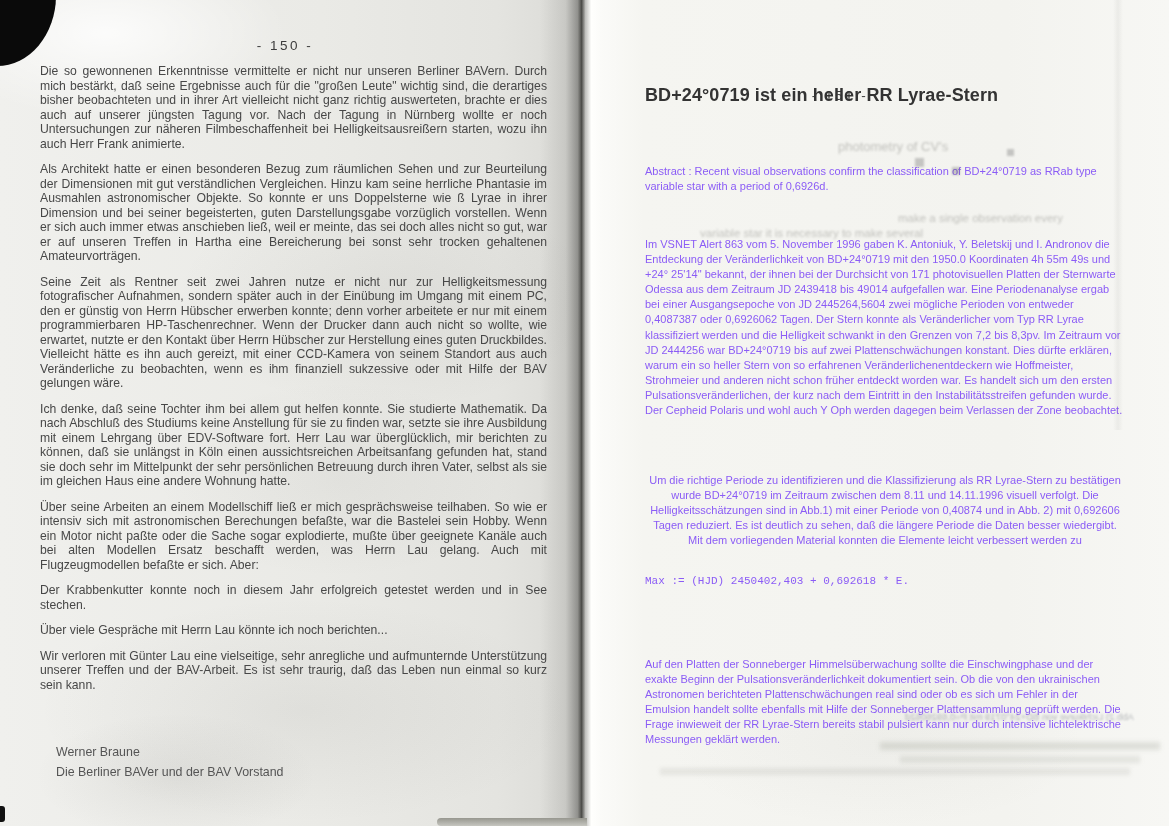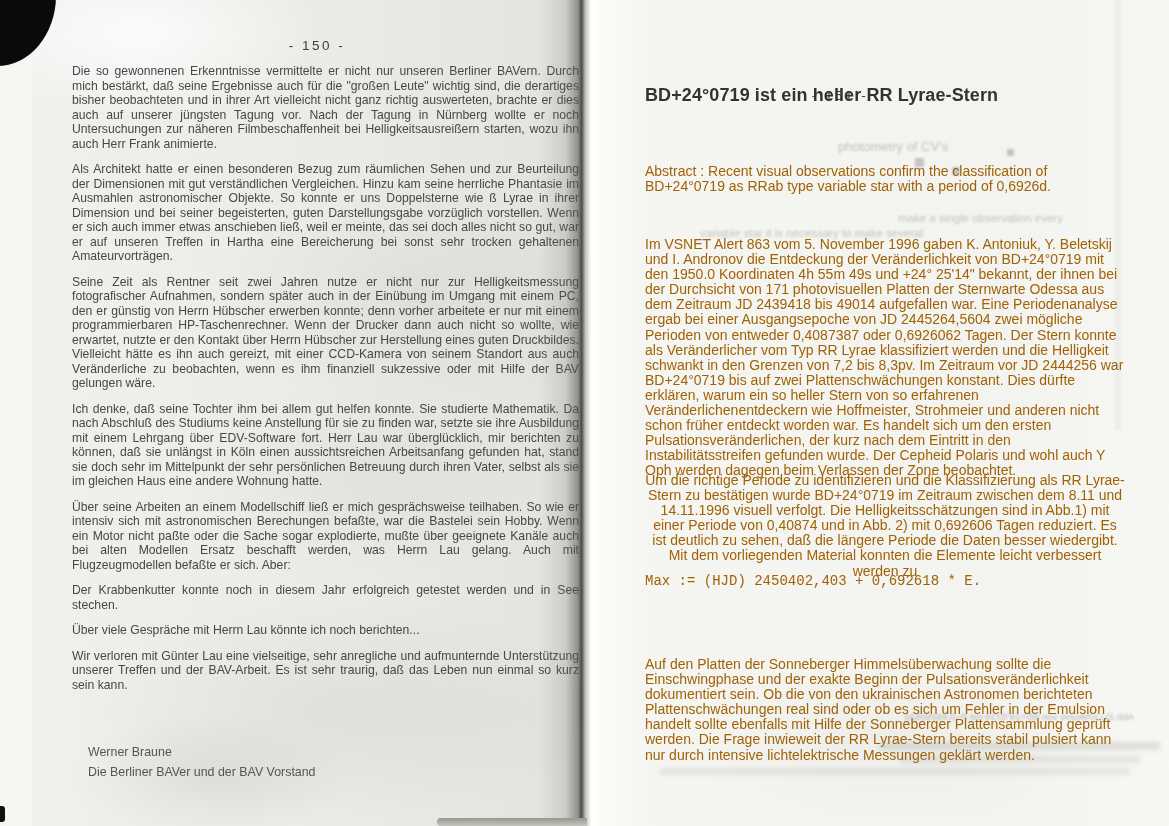--- a/index.html
+++ b/index.html
@@ -13,42 +13,41 @@
   
   .page-left{
     position:absolute;left:0;top:0;width:585px;height:826px;
     background:
       radial-gradient(ellipse 260px 120px at 18% 4%, rgba(255,255,255,0.8), transparent 70%),
       radial-gradient(ellipse 300px 160px at 66% 36%, rgba(90,90,85,0.07), transparent 70%),
       radial-gradient(ellipse 260px 140px at 58% 58%, rgba(90,90,85,0.06), transparent 70%),
       radial-gradient(ellipse 380px 160px at 52% 86%, rgba(90,90,85,0.08), transparent 70%),
       radial-gradient(ellipse 200px 90px at 30% 94%, rgba(90,90,85,0.09), transparent 70%),
       linear-gradient(90deg,#f0f0ed 0%,#eaeae6 55%,#e4e4e0 85%,#d9d9d5 100%);
-    margin-left: 32px;
   }
   .pagenum{
     position:absolute;font-size:13.5px;letter-spacing:2.5px;color:#3c3c3c;text-align:center;
   }
   .pagenum.left{left:40px;top:38px;width:490px;}
   .body-left{
     position:absolute;left:40px;top:64px;width:507px;
     font-size:12.2px;line-height:14.5px;color:#474747;text-align:justify;
   }
   .body-left p{margin:0 0 11px 0;}
   .body-left p.nojust{text-align:left;}
   .sig-block{position:absolute;left:56px;top:742px;width:507px;font-size:12.4px;color:#555;line-height:20px;}
   
   .page-right{
     position:absolute;left:585px;top:0;width:584px;height:826px;
     background:
       radial-gradient(ellipse 300px 120px at 50% 90%, rgba(120,120,115,0.05), transparent 70%),
       linear-gradient(90deg,#fdfdfb 0%,#f5f5f1 10%,#f3f3ef 72%,#f7f7f4 100%);
   }
   .pagenum.right{left:620px;top:48px;width:440px;margin-top:40px;}
-  .rp{position:absolute;color:#a16207;font-size:14px;line-height:15.1px;text-align:left;margin:0;}
+  .rp{position:absolute;color:#8b5cf6;font-size:11px;line-height:15.1px;text-align:left;margin:0;}
   .title{left:645px;top:88px;width:465px;text-align:left;font-weight:bold;font-size:18px;letter-spacing:0.1px;color:#333;}
   .abstract{left:645px;top:164px;width:484px;}
   .p0{left:645px;top:237px;width:480px;}
   .p1{left:645px;top:473px;width:480px;text-align:center;}
   .formula{left:645px;top:574px;width:465px;text-align:left;font-family:Liberation Mono, monospace;}
   .p2{left:645px;top:617px;width:478px;margin-top:40px;}
   .author{left:645px;top:738px;width:462px;text-align:right;}
   
   .gutter{
     position:absolute;left:540px;top:0;width:80px;height:826px;z-index:5;pointer-events:none;

